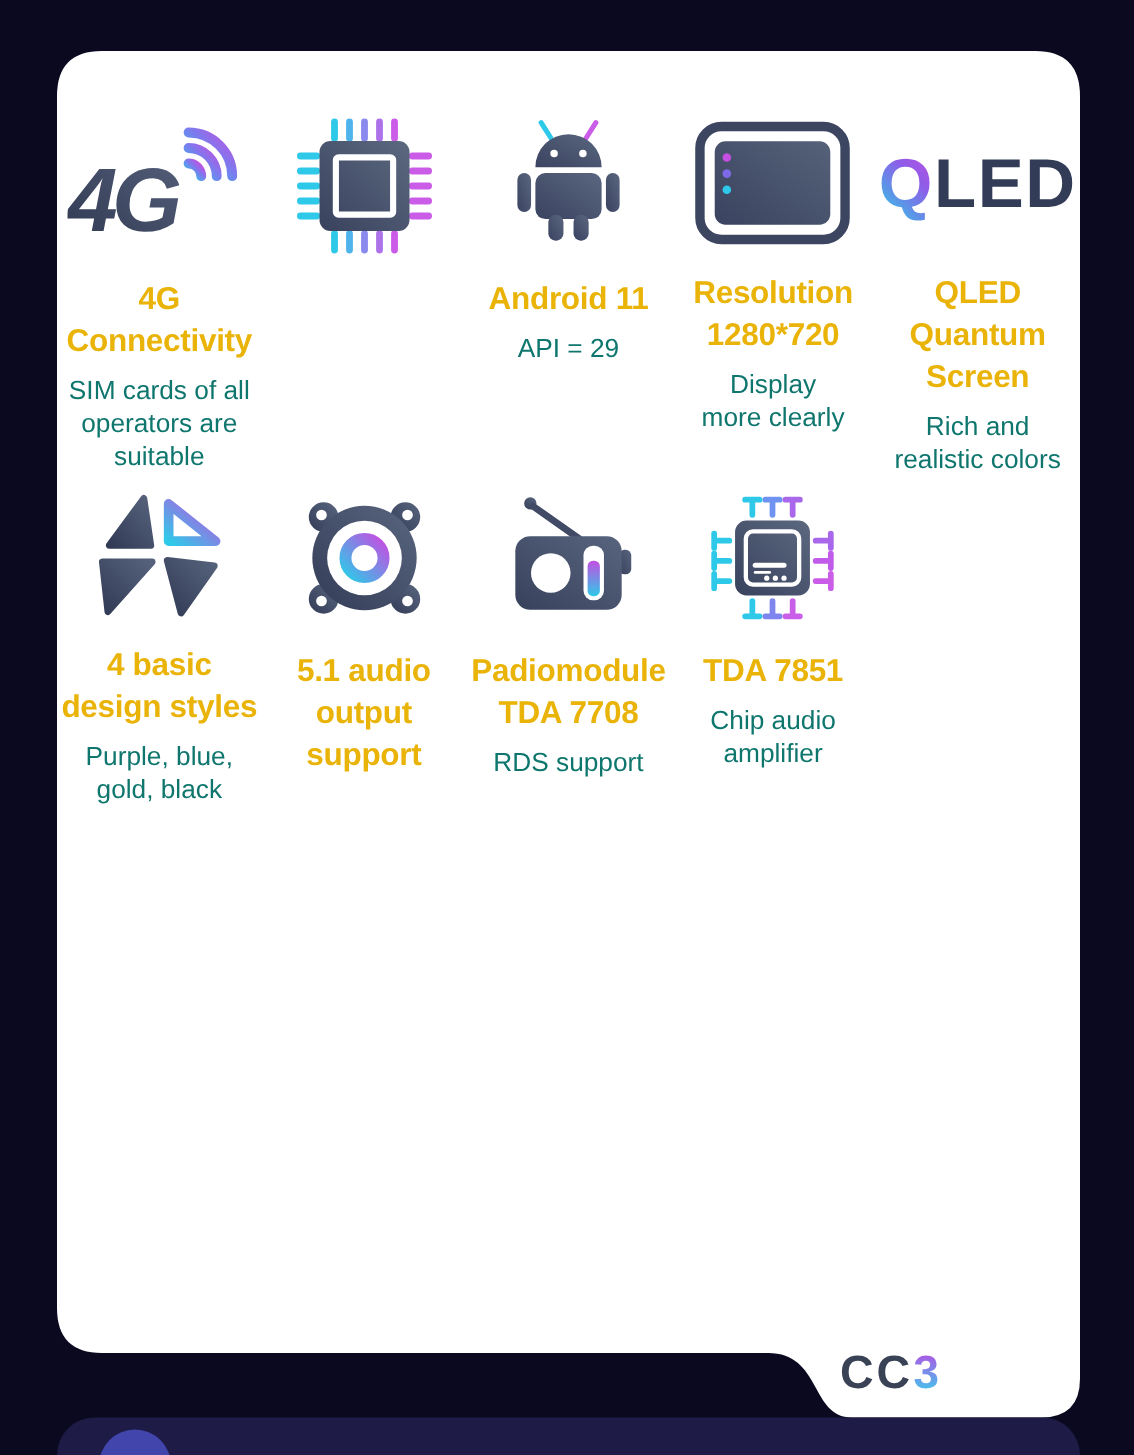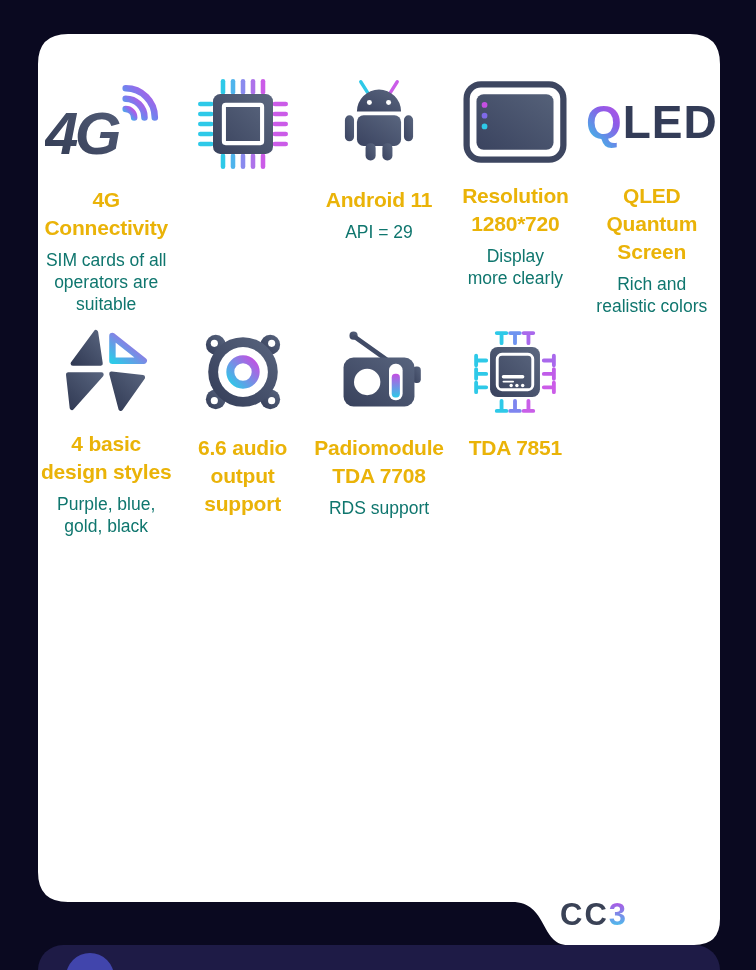--- a/index.html
+++ b/index.html
@@ -212,21 +212,21 @@
             <circle cx="79" cy="79" r="10.5" fill="url(#gspl)"></circle>
             <circle cx="50" cy="50" r="37" fill="url(#gspl)"></circle>
             <circle cx="19.5" cy="19.5" r="3.8" fill="#ffffff"></circle>
             <circle cx="80.5" cy="19.5" r="3.8" fill="#ffffff"></circle>
             <circle cx="19.5" cy="80.5" r="3.8" fill="#ffffff"></circle>
             <circle cx="80.5" cy="80.5" r="3.8" fill="#ffffff"></circle>
             <circle cx="50" cy="50" r="26.5" fill="#ffffff"></circle>
             <circle cx="50" cy="50" r="13.5" fill="#ffffff" stroke="url(#gspk)" stroke-width="8.5"></circle>
           </svg>
         </div>
-        <div class="feature-title">6.6 audio
+        <div class="feature-title">5.1 audio
 output support</div>
       </div>
 
       <div class="cell row3">
         <div class="icon-box">
           <svg width="100" height="92" viewBox="0 0 110 100">
             <defs>
               <linearGradient id="grad" x1="0" y1="1" x2="1" y2="0">
                 <stop offset="0" stop-color="#38415c"></stop>
                   <stop offset="1" stop-color="#58647e"></stop>
@@ -276,20 +276,21 @@
             <rect x="24" y="24" width="52" height="52" rx="8" fill="url(#gtda)"></rect>
             <rect x="31.5" y="31.5" width="37" height="37" rx="5" fill="none" stroke="#ffffff" stroke-width="3"></rect>
             <line x1="38" y1="55" x2="58" y2="55" stroke="#ffffff" stroke-width="3.5" stroke-linecap="round"></line>
             <line x1="38" y1="60" x2="48" y2="60" stroke="#ffffff" stroke-width="2" stroke-linecap="round"></line>
             <circle cx="46" cy="64" r="1.8" fill="#ffffff"></circle>
             <circle cx="52" cy="64" r="1.8" fill="#ffffff"></circle>
             <circle cx="58" cy="64" r="1.8" fill="#ffffff"></circle>
           </svg>
         </div>
         <div class="feature-title">TDA 7851</div>
+        <div class="feature-sub">Chip audio amplifier</div>
       </div>
 
     </div>
   </div>
 
   <div class="brand-tab">
     <div class="brand"><span>CC</span><span class="brand-3">3</span></div>
   </div>
 
   <div class="next-card">

